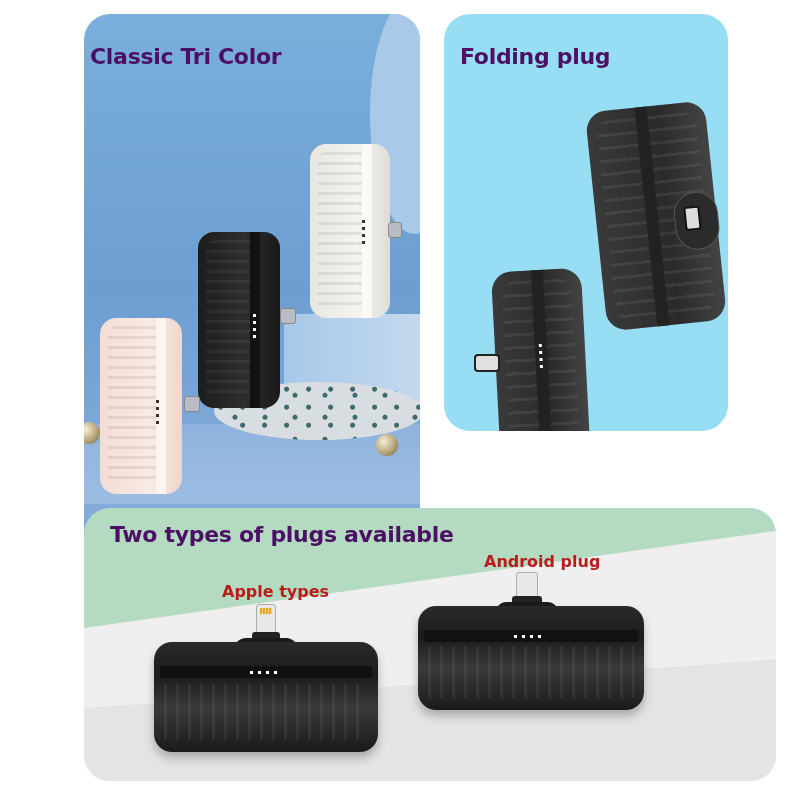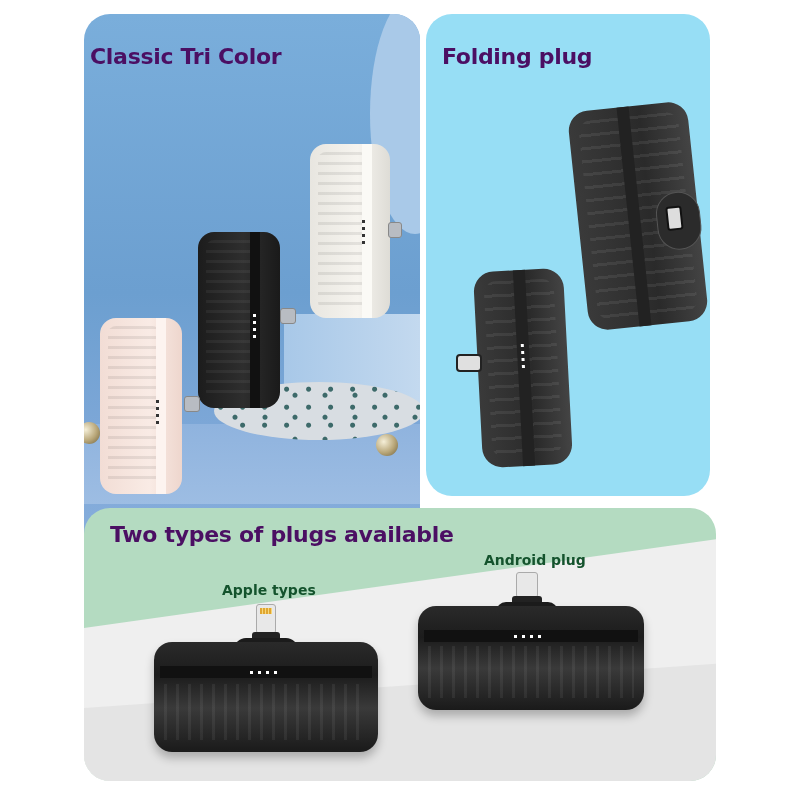--- a/index.html
+++ b/index.html
@@ -1,22 +1,22 @@
 <!DOCTYPE html>
 <html><head>
 <meta charset="utf-8">
 <style>
   * { box-sizing: border-box; margin: 0; padding: 0; }
   body { width: 800px; height: 800px; background: #ffffff; position: relative; overflow: hidden; font-family: "DejaVu Sans", sans-serif; }
   .panel { position: absolute; border-radius: 26px; overflow: hidden; }
   .p-left { left: 84px; top: 14px; width: 336px; height: 619px; background: linear-gradient(180deg, #7aaedb 0%, #6c9fd0 45%, #7fa8d8 70%, #8db3df 100%); }
-  .p-right { left: 426px; top: 14px; width: 284px; height: 482px; background: #97def5; }
-  .p-bottom { left: 84px; top: 508px; width: 632px; height: 273px; background: #b4dbc1; }
+  .p-right { left: 444px; top: 14px; width: 284px; height: 417px; background: #97def5; }
+  .p-bottom { left: 84px; top: 508px; width: 692px; height: 273px; background: #b4dbc1; }
   .title { position: absolute; font-weight: bold; color: #4b0f63; font-size: 22px; letter-spacing: -0.3px; white-space: nowrap; }
-  .label { position: absolute; font-weight: bold; color: #14532d; font-size: 14px; white-space: nowrap; }
+  .label { position: absolute; font-weight: bold; color: #b91c1c; font-size: 16px; white-space: nowrap; }
 
   
   .curve { position: absolute; right: -40px; top: -20px; width: 90px; height: 240px; border-radius: 50%; background: #a9c9e8; }
   .stage-back { position: absolute; left: 200px; top: 300px; width: 160px; height: 90px; background: linear-gradient(90deg, #a8c8e8, #c8dcf0); }
   .floor { position: absolute; left: 0; top: 410px; width: 100%; height: 80px; background: linear-gradient(180deg, #8fb3de, #9dbde3); }
   .terrazzo { position: absolute; left: 130px; top: 368px; width: 210px; height: 58px; border-radius: 50%; background: radial-gradient(circle at 30% 40%, #3d6a6a 2px, transparent 3px), radial-gradient(circle at 70% 60%, #3d6a6a 2px, transparent 3px), #d8dde2; background-size: 22px 18px, 30px 22px, auto; }
   .ball { position: absolute; width: 22px; height: 22px; border-radius: 50%; background: radial-gradient(circle at 35% 35%, #f5efd8, #b8a678 55%, #6c5e3a); }
   .pb { position: absolute; border-radius: 16px; }
   .pb .ribs { position: absolute; inset: 8px 22px 8px 8px; background: repeating-linear-gradient(180deg, rgba(0,0,0,0.08) 0 3px, transparent 3px 10px); border-radius: 8px; }
   .pb .stripe { position: absolute; top: 0; bottom: 0; width: 10px; }

